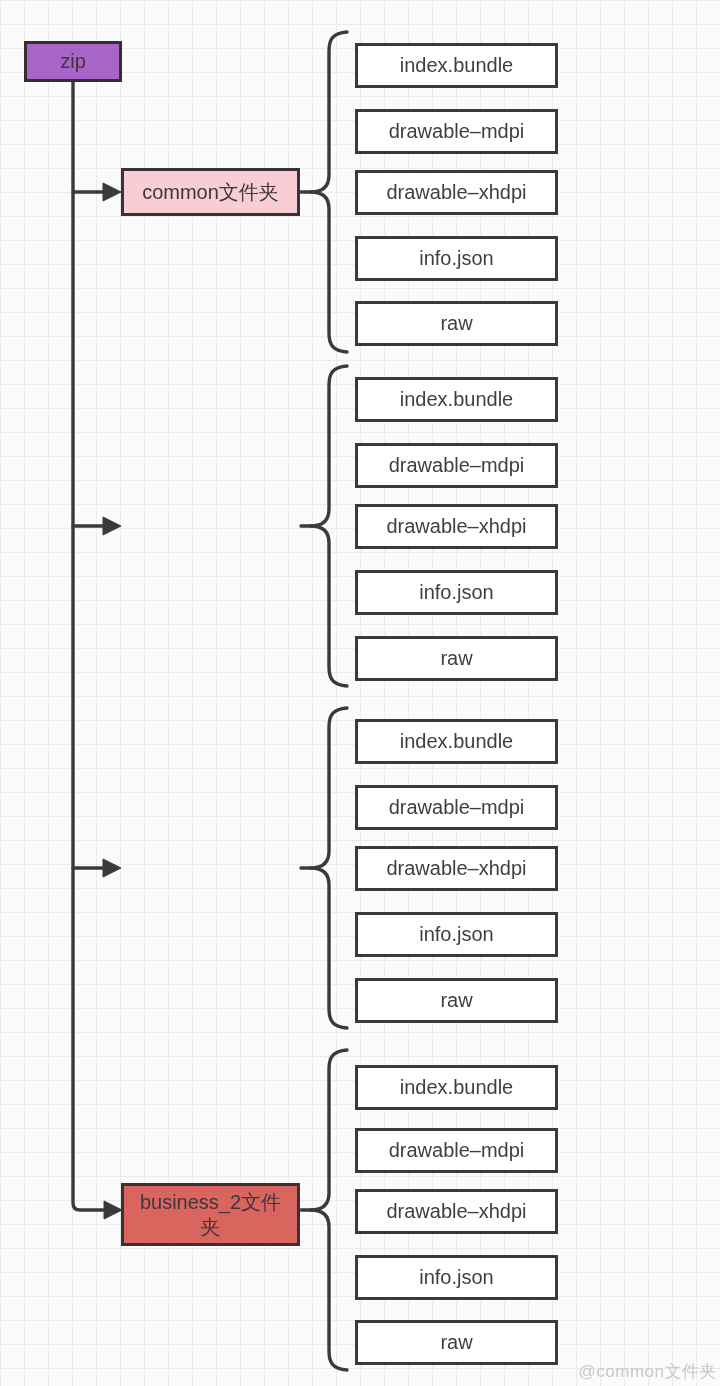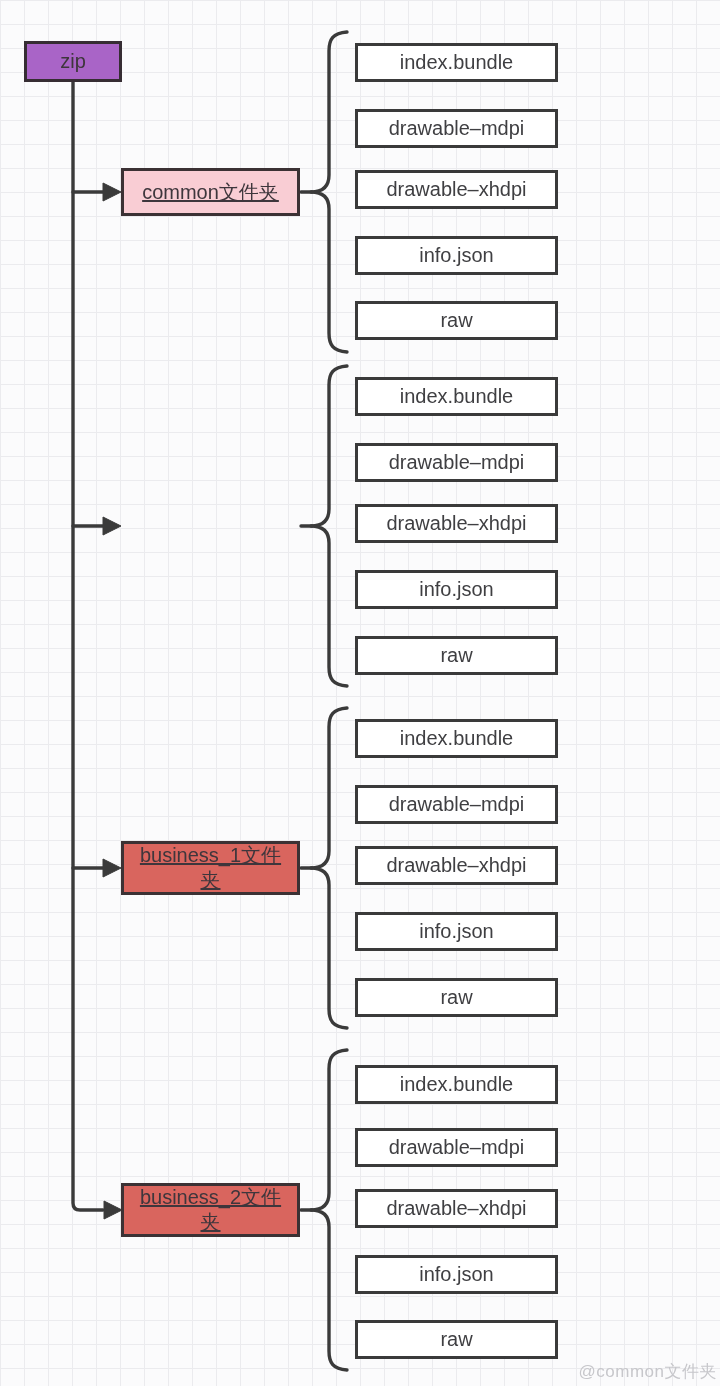--- a/index.html
+++ b/index.html
@@ -48,24 +48,23 @@
   }
   .zip-box {
     left: 24px; top: 41px; width: 98px; height: 41px;
     border-color: #362d33;
   }
   .folder-box {
     left: 121px; width: 179px;
     padding: 0 12px;
     border-color: #3b3134;
     word-break: break-word;
-    text-decoration: underline;
   }
   .file-box {
-    left: 355px; width: 203px; height: 39px;
+    left: 355px; width: 203px; height: 45px;
     background: #ffffff;
     color: #3f3f42;
   }
   .watermark {
     position: absolute;
     right: 3px; top: 1360px;
     font-size: 17px;
     color: #c7c7cb;
     letter-spacing: 0.5px;
   }
@@ -94,22 +93,21 @@
     <path d="M301 526 L312 526"></path>
     <path class="brace" d="M347 708 C333 709 329 715 329 727 L329 851 C329 860 325 868 311 868 C325 868 329 876 329 885 L329 1009 C329 1021 333 1027 347 1028"></path>
     <path d="M301 868 L312 868"></path>
     <path class="brace" d="M347 1050 C333 1051 329 1057 329 1069 L329 1193 C329 1202 325 1210 311 1210 C325 1210 329 1218 329 1227 L329 1351 C329 1363 333 1369 347 1370"></path>
     <path d="M301 1210 L312 1210"></path>
   </svg>
 
   <div class="box zip-box" style="background-color: rgb(169, 100, 199);">zip</div>
 
   <div class="box folder-box" style="top: 168px; height: 48px; background-color: rgb(249, 205, 212);">common文件夹</div>
-  <div class="box folder-box" style="top: 841px; height: 54px; background-color: rgb(217, 101, 94);">business_1文件夹</div>
-  <div class="box folder-box" style="top: 1183px; height: 54px; background-color: rgb(217, 101, 94);">business_2文件夹</div>
+  <div class="box folder-box" style="top: 1183px; height: 63px; background-color: rgb(217, 101, 94);">business_2文件夹</div>
 
   <div class="box file-box" style="top:43px;">index.bundle</div>
   <div class="box file-box" style="top:109px;">drawable–mdpi</div>
   <div class="box file-box" style="top:170px;">drawable–xhdpi</div>
   <div class="box file-box" style="top:236px;">info.json</div>
   <div class="box file-box" style="top:301px;">raw</div>
 
   <div class="box file-box" style="top:377px;">index.bundle</div>
   <div class="box file-box" style="top:443px;">drawable–mdpi</div>
   <div class="box file-box" style="top:504px;">drawable–xhdpi</div>

